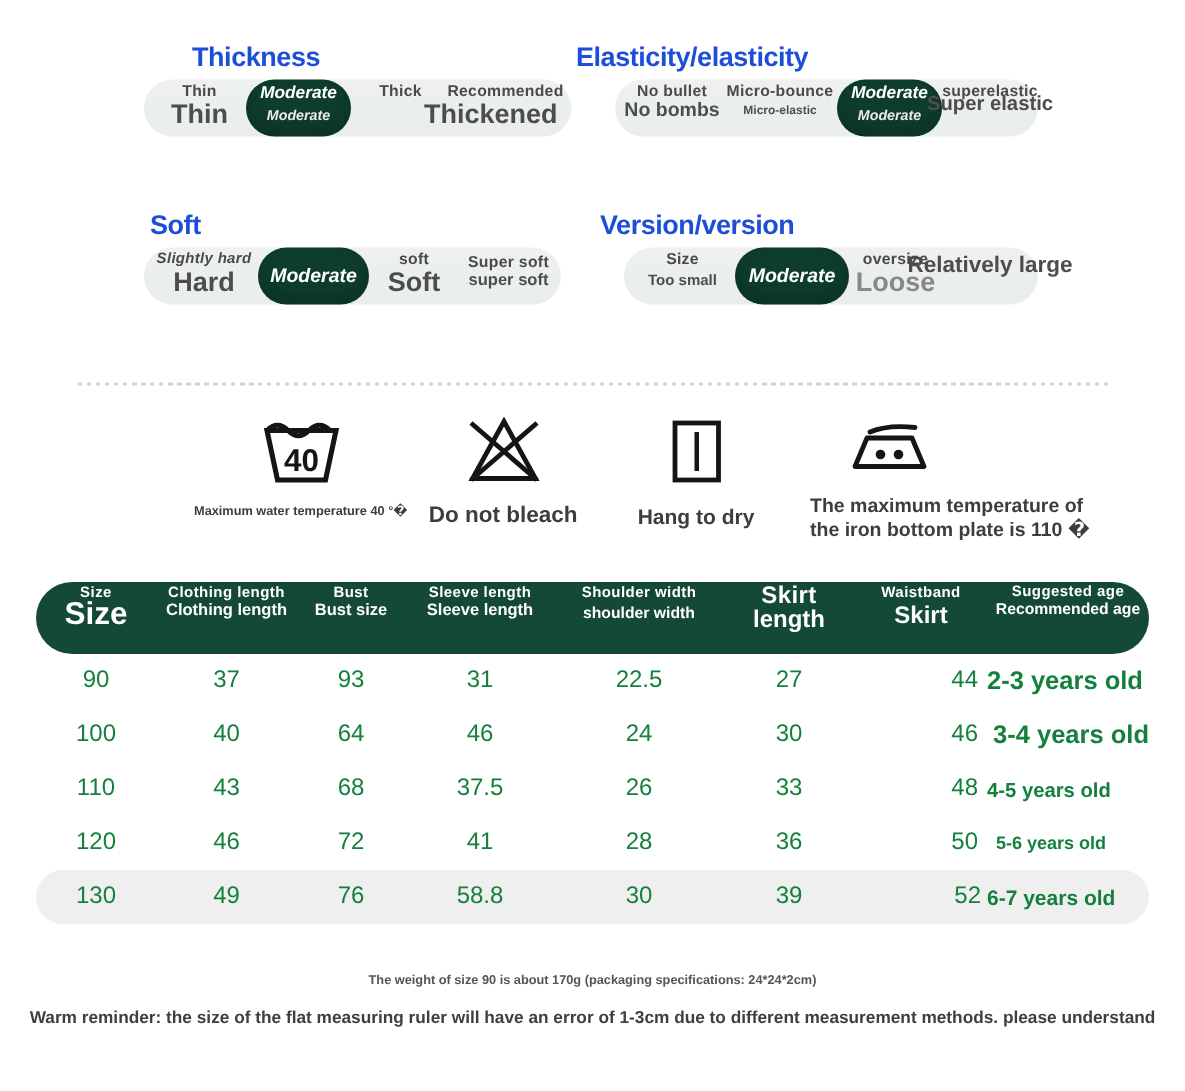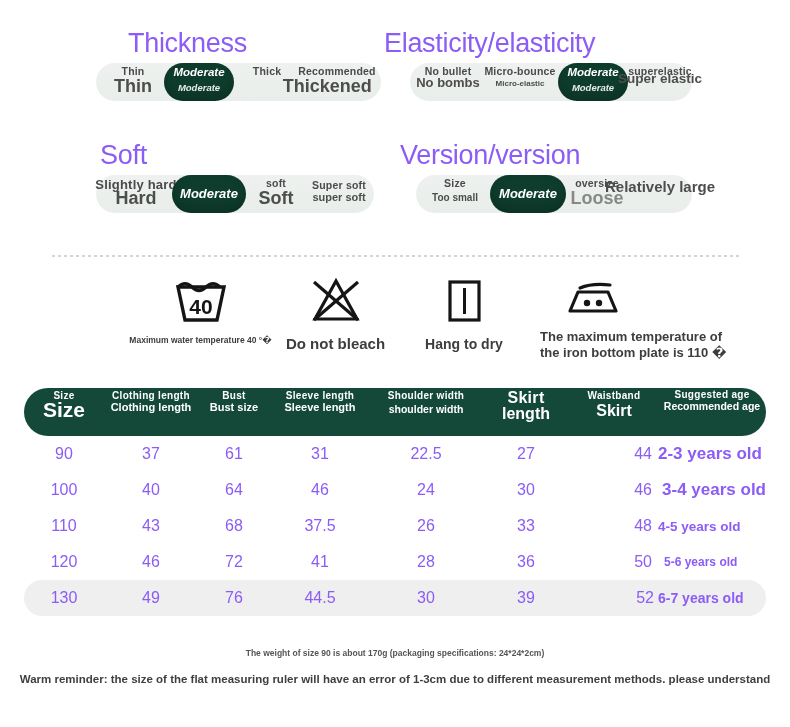--- a/index.html
+++ b/index.html
@@ -4,21 +4,21 @@
 <style>
   html,body{margin:0;padding:0;}
   body{
     width:790px;height:727px;background:#ffffff;
     font-family:"Liberation Sans","DejaVu Sans",sans-serif;
     color:#3a3a3a;position:relative;overflow:hidden;
   }
   .attrs{position:absolute;left:0;top:0;width:790px;}
   .attr-block{position:absolute;}
   .attr-title{
-    font-size:27px;font-weight:normal;color:#8b5cf6;letter-spacing:-0.3px;
+    font-size:18px;font-weight:bold;color:#1d4ed8;letter-spacing:-0.3px;
     white-space:nowrap;
   }
   .track{
     position:relative;border-radius:20px;height:38px;
     background:linear-gradient(180deg,#eef1ef 0%,#e9eeea 100%);
   }
   .seg{position:absolute;top:0;height:38px;}
   .seg-top{
     position:absolute;left:50%;transform:translateX(-50%);top:2px;
     font-size:10.5px;font-weight:bold;color:#4a4a4a;white-space:nowrap;
@@ -68,21 +68,21 @@
     color:#ffffff;letter-spacing:.3px;line-height:1.1;
   }
   .th-bot{
     position:absolute;left:0;right:0;top:12px;font-size:15px;font-weight:bold;
     color:#ffffff;line-height:1.05;
   }
   .th-bot.big{font-size:21px;top:9px;}
   .th-bot.sm{font-size:11px;top:12px;}
   .th-bot.xs{font-size:10.5px;top:11px;line-height:1.15;}
   .size-table td{
-    height:36px;text-align:center;font-size:16px;color:#8b5cf6;
+    height:36px;text-align:center;font-size:16px;color:#15803d;
     padding:0;vertical-align:middle;
   }
   tr.row-alt td{background:#efefef;}
   tr.row-alt td:first-child{border-top-left-radius:18px;border-bottom-left-radius:18px;}
   tr.row-alt td:last-child{border-top-right-radius:18px;border-bottom-right-radius:18px;}
   .age{font-weight:bold;color:#333;}
   .age.s1{font-size:17px;}
   .age.s2{font-size:17px;}
   .age.s3{font-size:13.5px;}
   .age.s4{font-size:12px;}
@@ -141,21 +141,21 @@
         <span class="seg-top">superelastic</span>
         <span class="seg-bot two">Super elastic</span>
       </div>
     </div>
   </div>
 
   <div class="attr-block" style="left:96px;top:140px;width:278px;">
     <div class="attr-title" style="margin-left:4px;margin-bottom:4px;">Soft</div>
     <div class="track" style="width:278px;">
       <div class="seg" style="left:4px;width:72px;">
-        <span class="seg-top" style="font-size:13px;">Slightly hard</span>
+        <span class="seg-top" style="font-size:10px;font-style:italic;">Slightly hard</span>
         <span class="seg-bot">Hard</span>
       </div>
       <div class="pill" style="left:76px;width:74px;">
         <span class="pt" style="top:11px;font-size:13px;">Moderate</span>
       </div>
       <div class="seg" style="left:152px;width:56px;">
         <span class="seg-top">soft</span>
         <span class="seg-bot">Soft</span>
       </div>
       <div class="seg" style="left:208px;width:70px;">
@@ -280,21 +280,21 @@
         <span class="th-top" style="top:-1px;">Suggested age</span>
         <span class="th-bot xs" style="top:10px;">Recommended age</span>
           </div>
         </th>
     </tr>
   </thead>
   <tbody>
     <tr>
       <td>90</td>
       <td>37</td>
-      <td>61</td>
+      <td>93</td>
       <td>31</td>
       <td>22.5</td>
       <td>27</td>
       <td style="text-align:right;padding-right:6px;">44</td>
       <td class="age s1" style="text-align:left;">2-3 years old</td>
     </tr>
     <tr>
       <td>100</td>
       <td>40</td>
       <td>64</td>
@@ -321,21 +321,21 @@
       <td>41</td>
       <td>28</td>
       <td>36</td>
       <td style="text-align:right;padding-right:6px;">50</td>
       <td class="age s4" style="text-align:left;padding-left:6px;">5-6 years old</td>
     </tr>
     <tr class="row-alt">
       <td>130</td>
       <td>49</td>
       <td>76</td>
-      <td>44.5</td>
+      <td>58.8</td>
       <td>30</td>
       <td>39</td>
       <td style="text-align:right;padding-right:4px;">52</td>
       <td class="age s5" style="text-align:left;">6-7 years old</td>
     </tr>
   </tbody>
 </table>
 
 <div class="note">The weight of size 90 is about 170g (packaging specifications: 24*24*2cm)</div>
 <div class="warn">Warm reminder: the size of the flat measuring ruler will have an error of 1-3cm due to different measurement methods. please understand</div>

